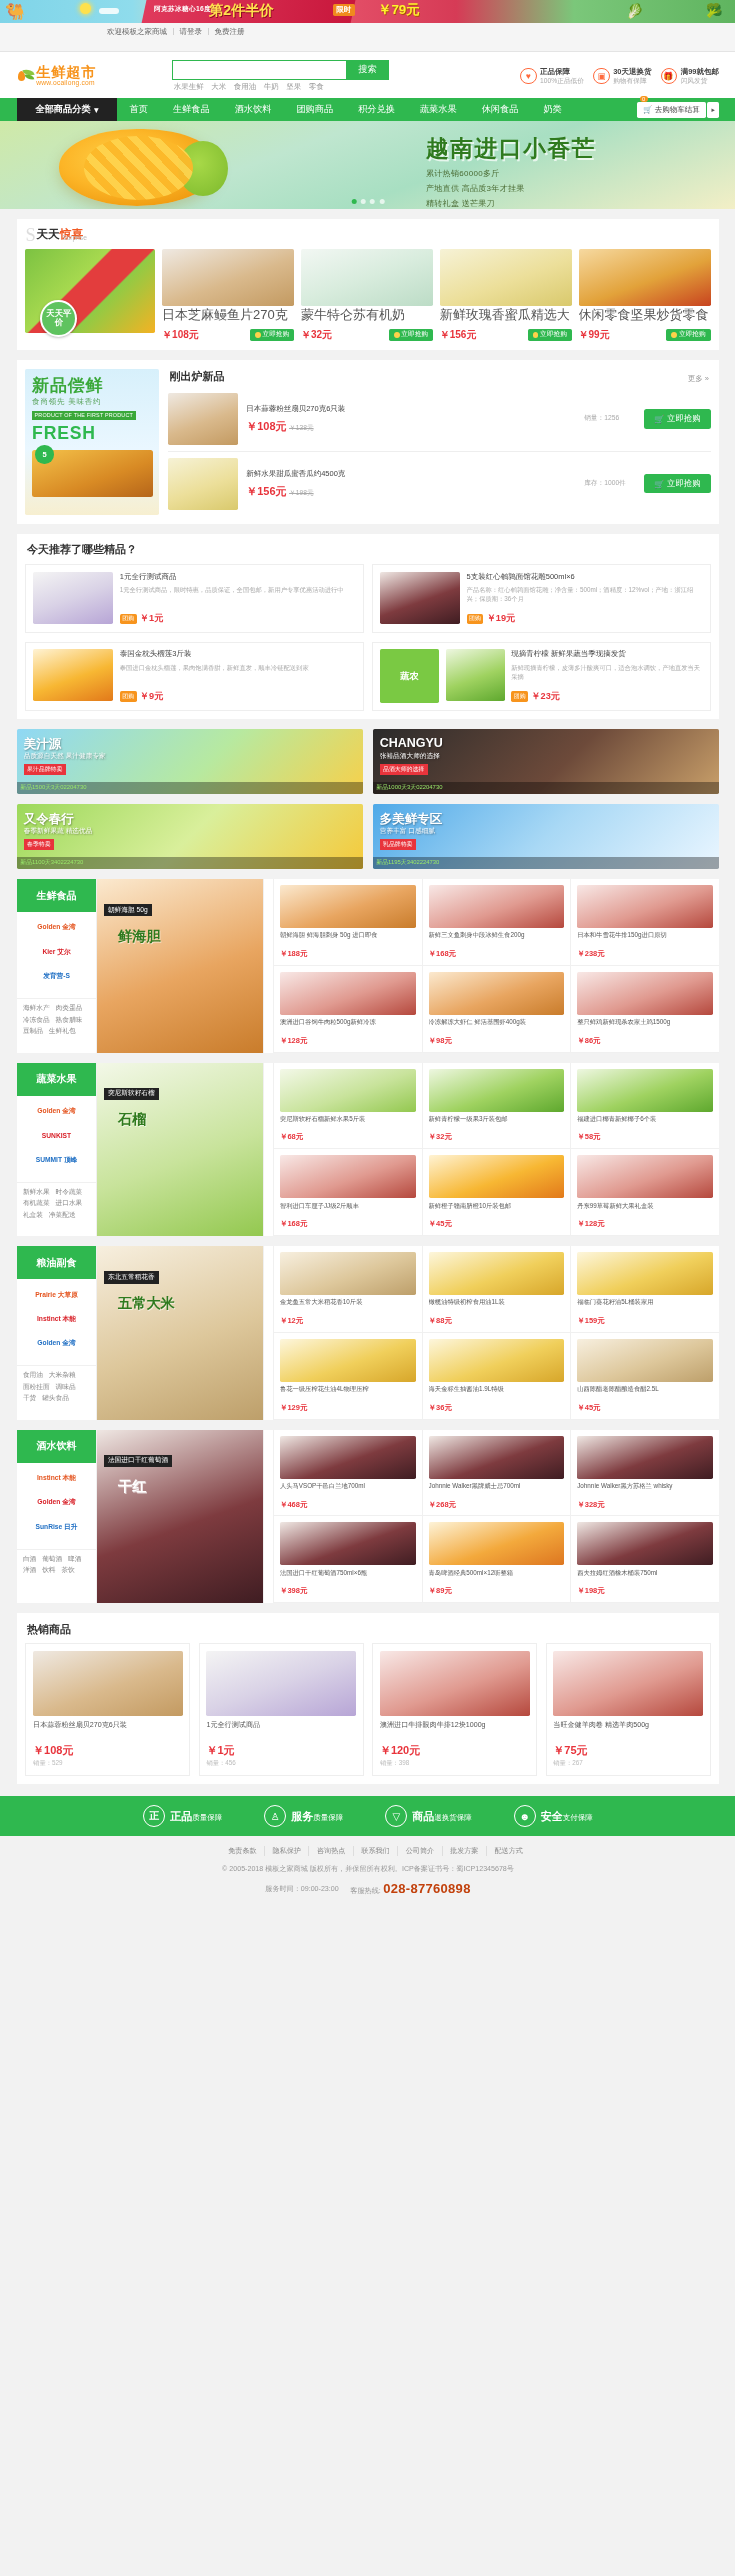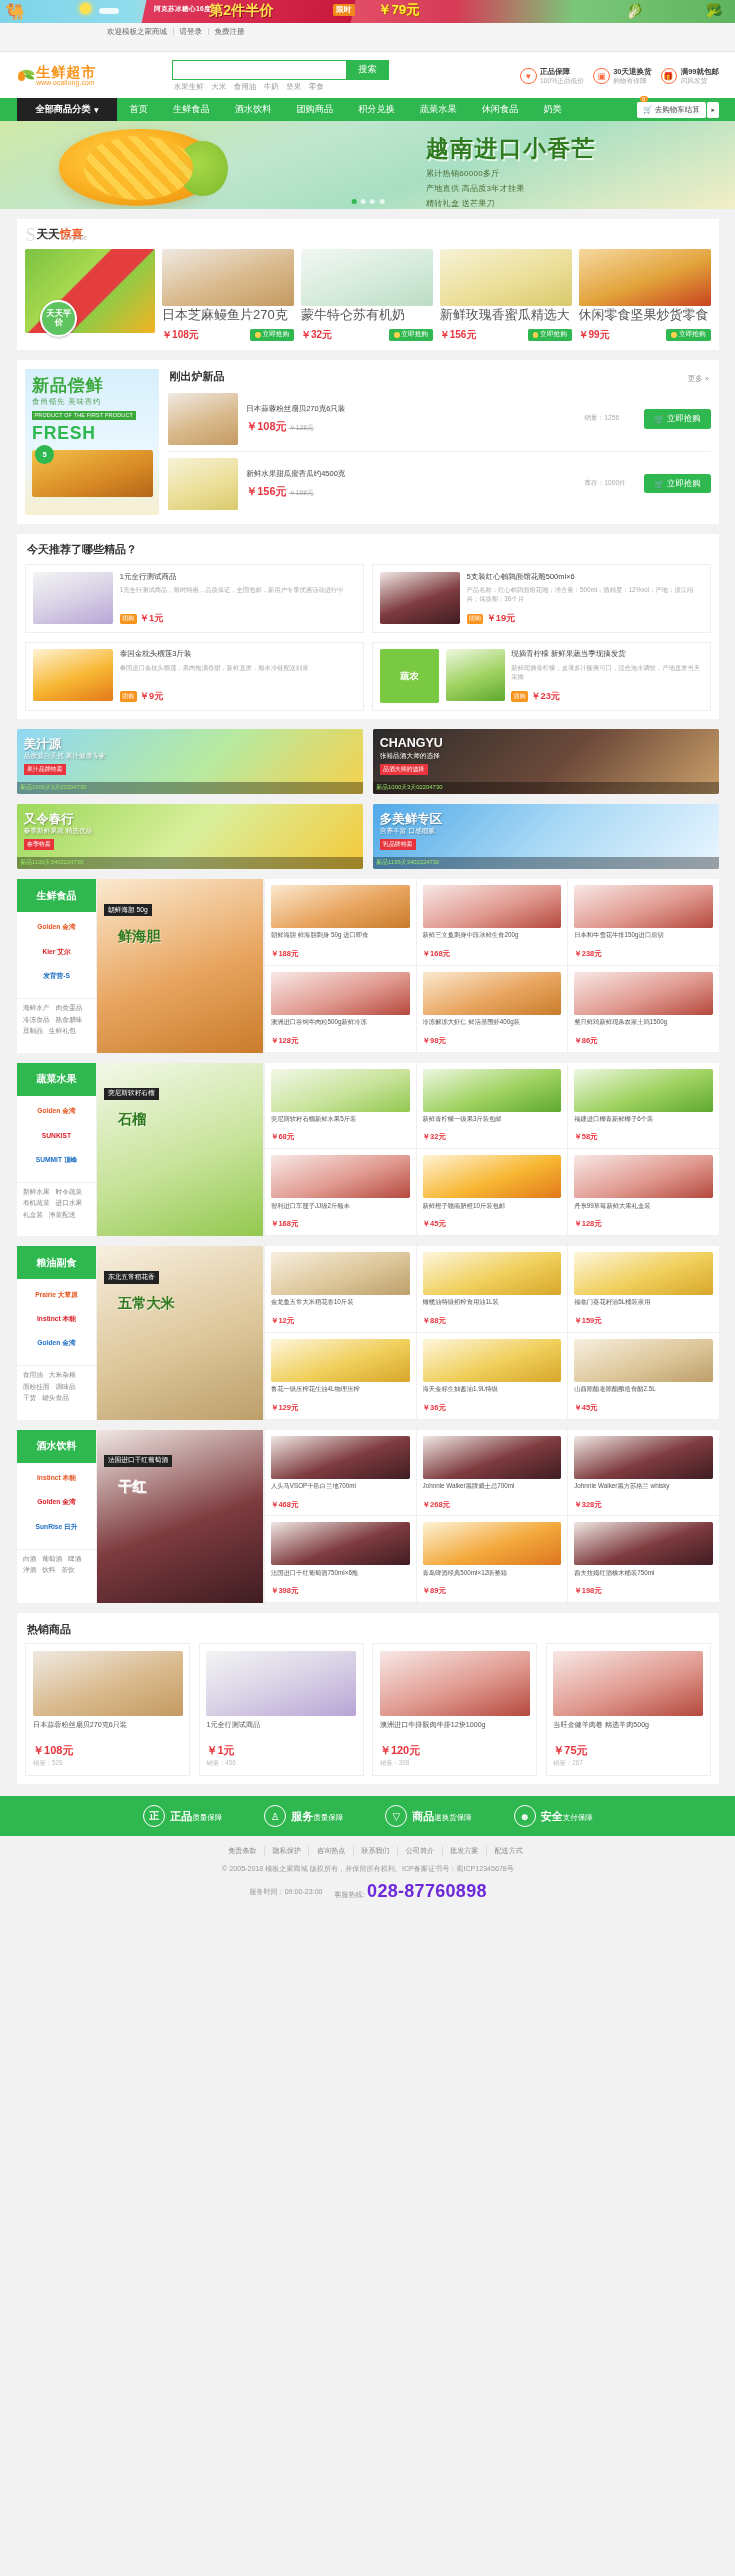--- a/index.html
+++ b/index.html
@@ -213,21 +213,21 @@
      font-weight:bold; margin-bottom:5.9px; }
   .cb1 { color:#e4541f; } .cb2 { color:#d81e26; } .cb3 { color:#1f6fc4; }
   .cat-links { border-top:0.8px solid #f0f0f0; padding:5px 5.9px; display:flex; flex-wrap:wrap; gap:2.5px 5.9px; }
   .cat-links a { font-size:6.7px; color:#888; text-decoration:none; }
   .cat-mid { width:167px; flex:none; position:relative; border-right:0.8px solid #f0f0f0; }
   .cat-mid .big { position:absolute; inset:0; }
   .cat-mid .lab { position:absolute; left:21px; top:6.7px; color:#2f7a1e; font-size:14.2px; font-weight:bold;
      text-shadow:0.8px 0.8px 0 rgba(255,255,255,.6);margin-top:41px; }
   .cat-mid .lab2{ position:absolute; left:6.7px; top:25px; color:#fff; font-size:6.7px; background:#222;
      padding:1.7px 4.2px; }
-  .cat-right { flex:1; display:grid; grid-template-columns:repeat(3,1fr); }
+  .cat-right { flex:1; display:grid; grid-template-columns:repeat(3,1fr);margin-left:9px; }
   .cg { border-left:0.8px solid #f0f0f0; border-bottom:0.8px solid #f0f0f0; padding:5.9px; }
   .cg-img { height:43px; border-radius:1.7px; }
   .cg-t { font-size:6.3px; color:#555; margin-top:3.3px; line-height:1.3; height:16px; overflow:hidden; }
   .cg-p { color:#e8343c; font-size:7.5px; font-weight:bold; margin-top:1.7px; }
 
   
   .hot-grid { display:grid; grid-template-columns:repeat(4,1fr); gap:8.4px; }
   .hot-card { border:0.8px solid #eee; padding:6.7px; }
   .hot-img { height:65px; border-radius:1.7px; }
   .hot-t { font-size:7.1px; color:#555; margin-top:5px; line-height:1.35; height:18.4px; overflow:hidden; }
@@ -243,21 +243,21 @@
   .g-t1 { font-size:11px; font-weight:bold; }
   .g-t2 { font-size:7.5px; }
   .foot { background:#f2f2f2; padding:10px 0 16.7px; text-align:center; }
   .foot-links { display:flex; justify-content:center; gap:0; font-size:7.1px; color:#888;padding-left:15px; }
   .foot-links a { color:#888; text-decoration:none; padding:0 7.5px; border-right:0.8px solid #ddd; }
   .foot-links a:last-child{ border-right:none; }
   .copy { font-size:7.1px; color:#999; margin-top:7.5px; }
   .foot-bot { margin-top:7.5px; display:flex; justify-content:center; align-items:center; gap:11.7px; }
   .foot-time{ font-size:7.1px; color:#999; }
   .foot-tel { font-size:7.1px; color:#999; }
-  .foot-tel b { color:#6d28d9; font-size:18px; margin-left:2.5px; letter-spacing:0.3px; }
+  .foot-tel b { color:#c2410c; font-size:13px; margin-left:2.5px; letter-spacing:0.3px; }
 </style>
 </head>
 <body>
 
 <div class="page">
 
   <div class="promo-strip">
     <span class="camel">🐫</span>
     <span class="sun"></span>
     <span class="cloud"></span>

